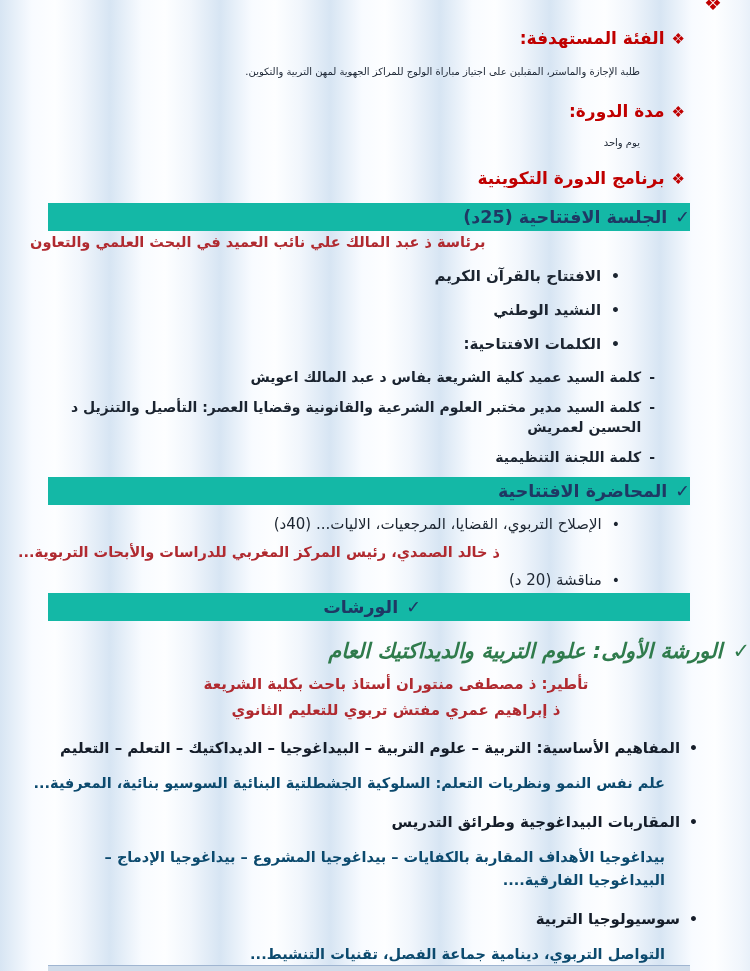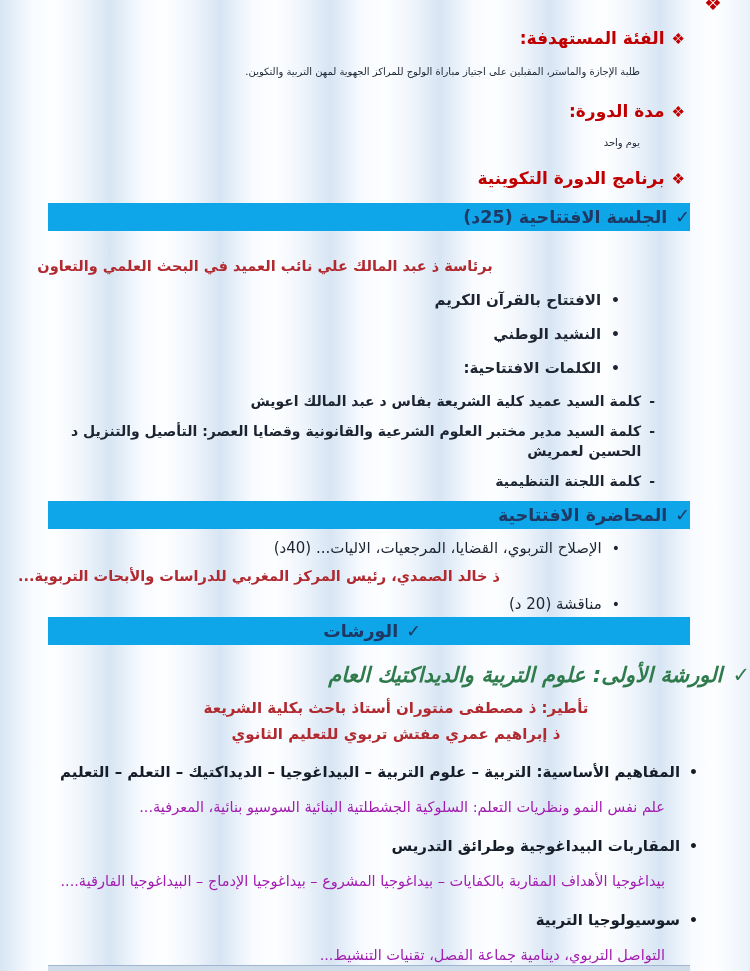--- a/index.html
+++ b/index.html
@@ -25,29 +25,29 @@
   .h-red .diamond{font-size:15px;margin-left:7px;color:#c00000;}
 
   .body-line{
     margin:10px 110px 0 40px;text-align:right;
     font-size:10px;line-height:22px;color:#202a38;font-weight:500;
   }
   .mt16{margin-top:16px;} .mt14{margin-top:8px;} .mt12{margin-top:12px;}
 
   .bar{
     margin:12px 60px 0 48px;height:28px;
-    background:#0ea5e9;
+    background:#14b8a6;
     color:#1f3864;font-weight:bold;font-size:17.5px;line-height:28px;
     text-align:right;padding-left:6px;box-sizing:border-box;
   }
   .bar .check{margin-left:8px;font-weight:bold;}
   .bar.mt6{margin-top:6px;} .bar.mt2{margin-top:2px;text-align:center;}
 
   .red-line{
-    margin:24px 250px 0 30px;text-align:center;
+    margin:0 250px 0 30px;text-align:left;
     color:#b02a30;font-weight:bold;font-size:14.5px;line-height:22px;
     white-space:nowrap;
   }
   .red-line.mt6{margin-top:6px;}
 
   ul.blist{list-style:none;margin:12px 130px 0 20px;padding:0;}
   ul.blist li{
     display:flex;align-items:flex-start;gap:10px;
     font-size:15px;line-height:22px;margin-bottom:12px;text-align:right;
   }
@@ -79,21 +79,21 @@
 
   ul.wslist{list-style:none;margin:16px 52px 0 20px;padding:0;}
   ul.wslist li{
     display:flex;align-items:flex-start;gap:9px;
     font-size:15px;font-weight:bold;line-height:23px;text-align:right;
     color:#151d29;
   }
   ul.wslist li .dot{font-size:14px;line-height:23px;}
   .detail-line{
     margin:12px 85px 0 30px;text-align:right;
-    font-size:14.5px;line-height:23px;color:#a21caf;font-weight:400;
+    font-size:14.5px;line-height:23px;color:#0c4a6e;font-weight:700;
   }
   .ws-gap{margin-top:18px;}
   .ws-gap2{margin-top:14px;}
 
   .bottom-sliver{
     position:absolute;bottom:0;right:60px;left:48px;height:5px;
     background:#cfdcea;border-top:1px solid #9fb5d1;
   }
 </style>
 </head>

